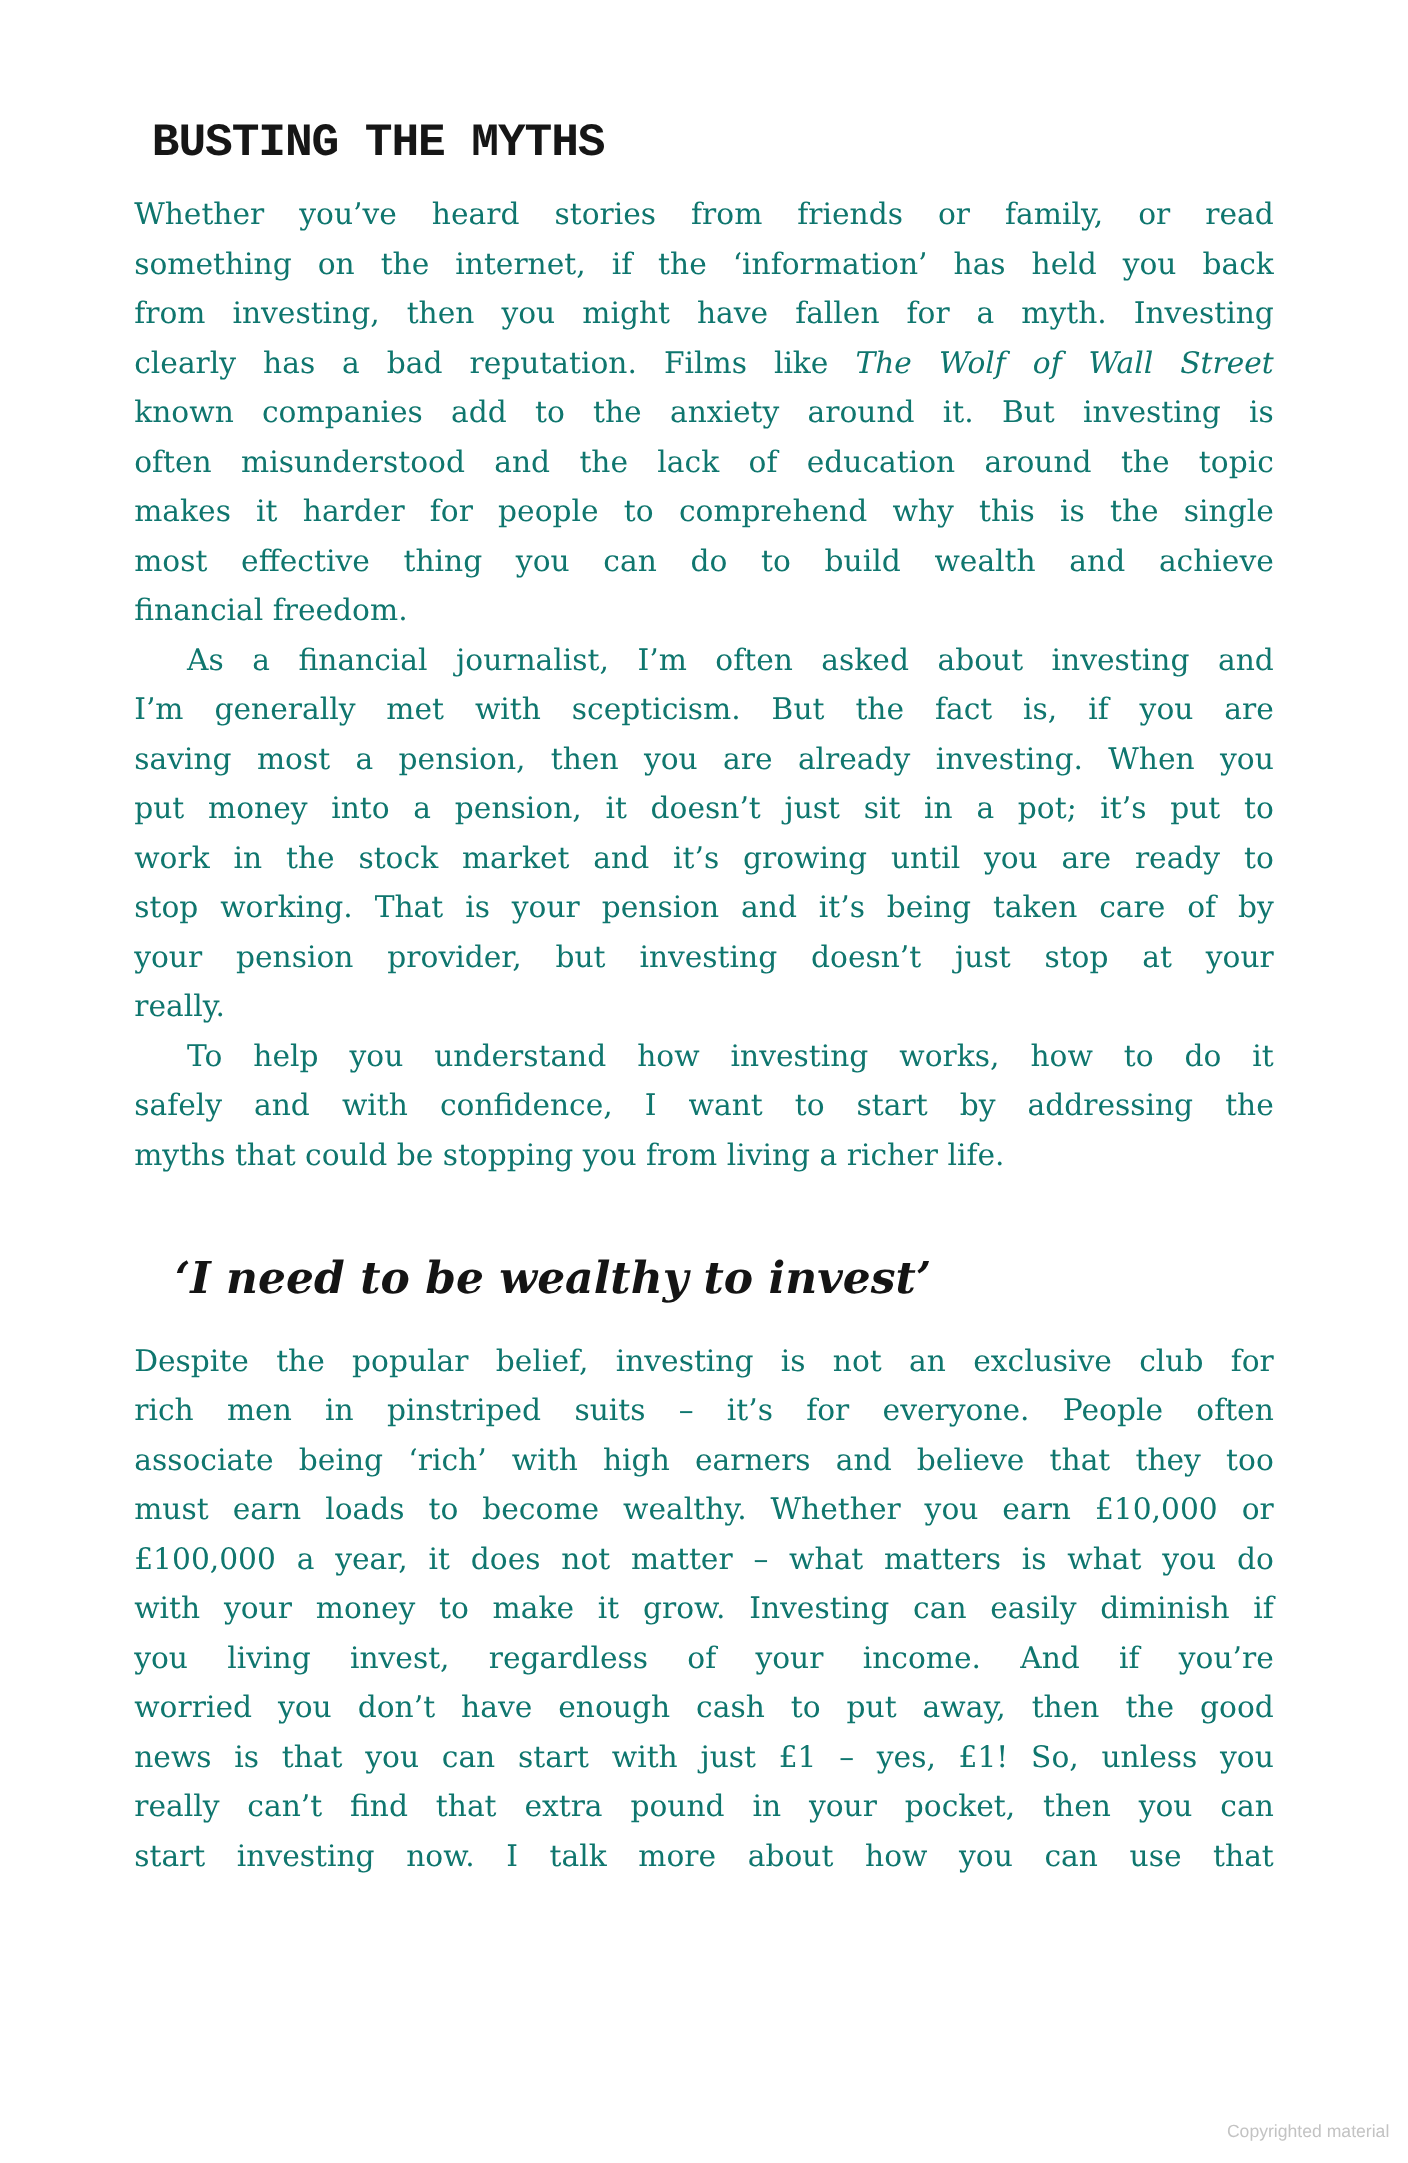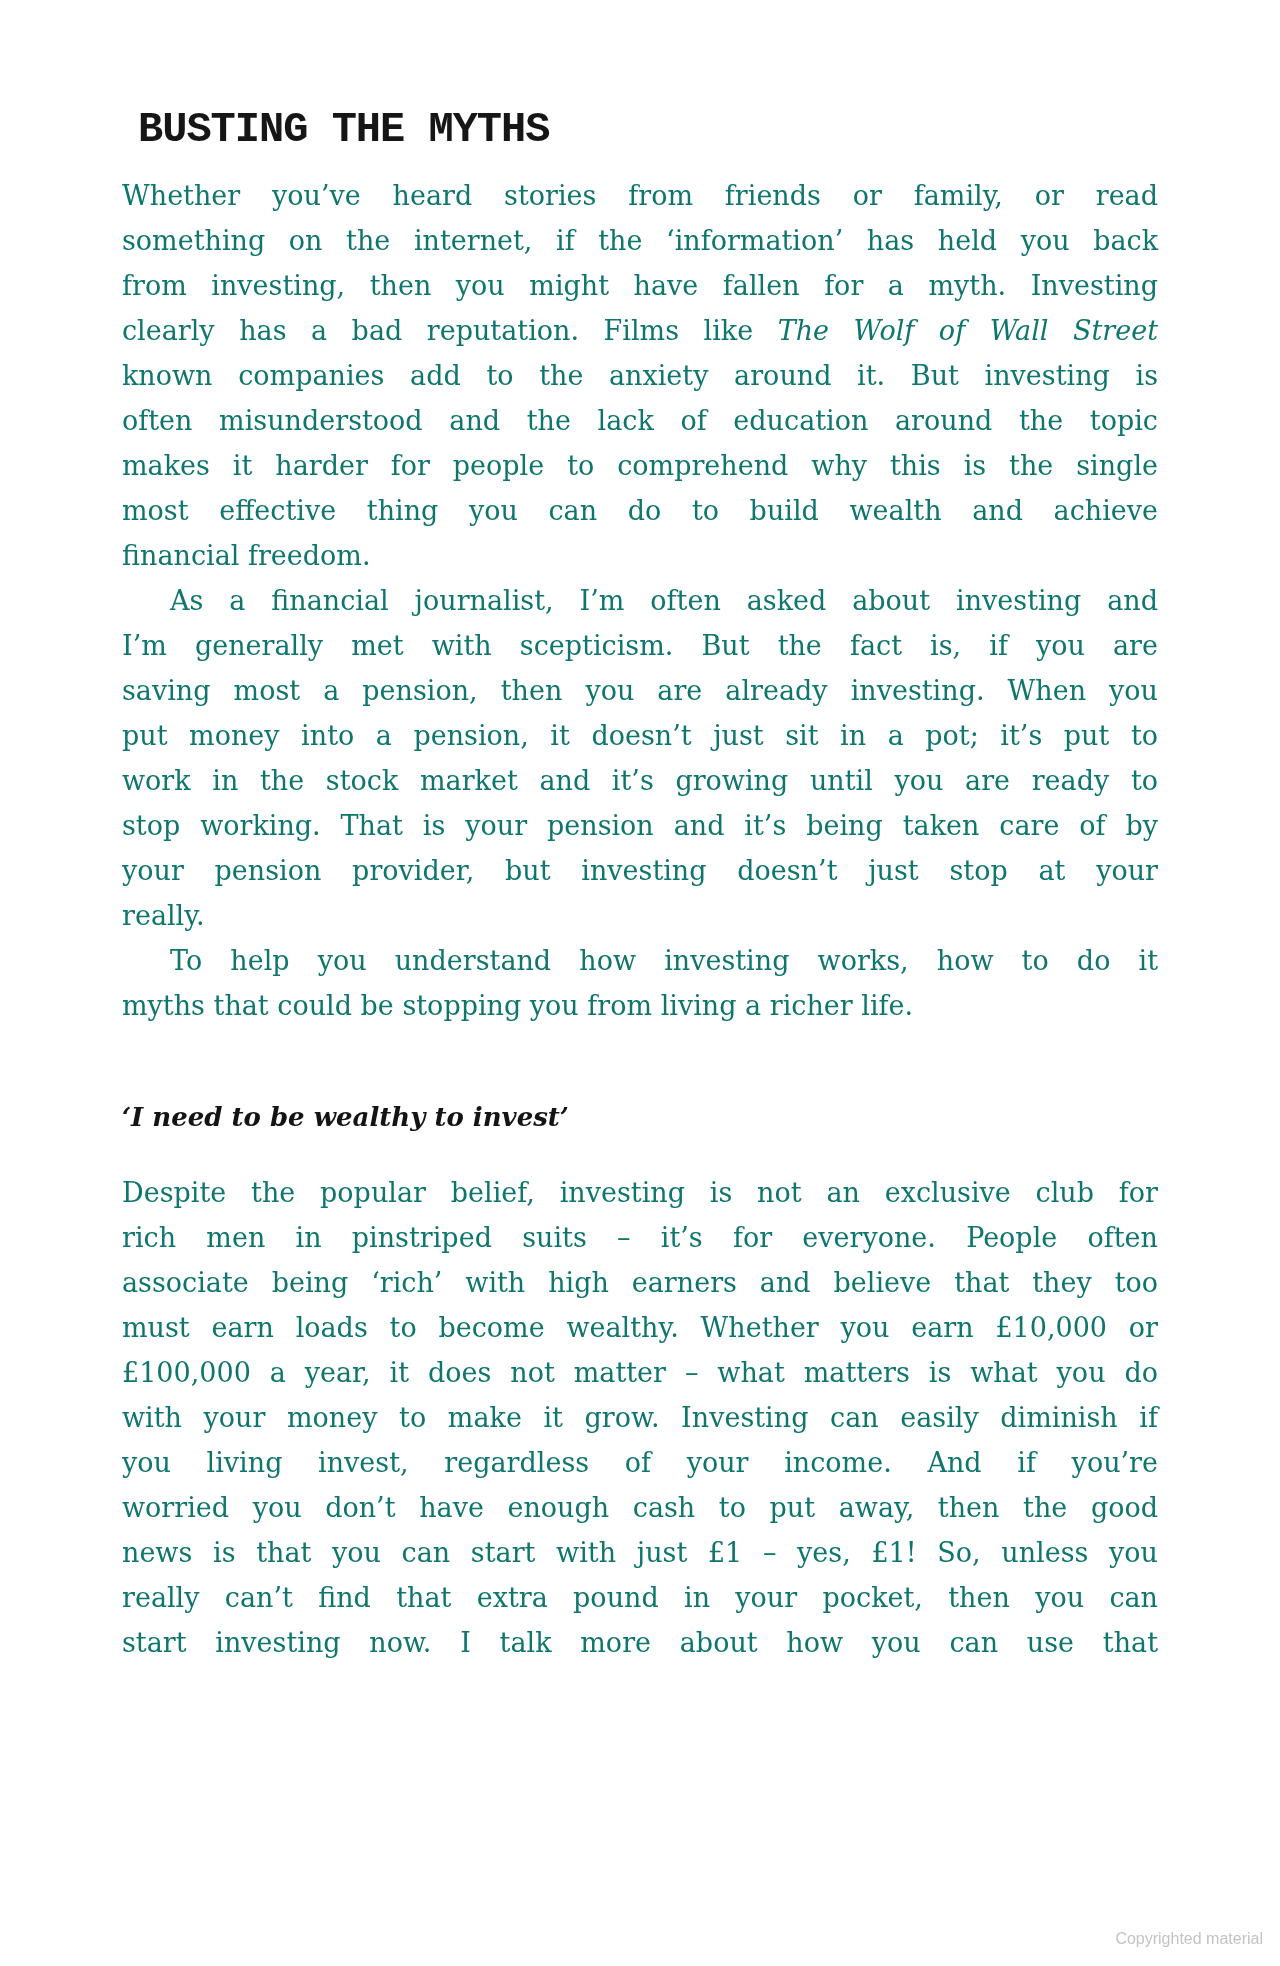--- a/index.html
+++ b/index.html
@@ -50,25 +50,26 @@
     text-align-last: left;
   }
   .para.indent .line:first-child {
     text-indent: 48px;
   }
   .subheading {
     margin-top: 64px;
     margin-bottom: 28px;
     height: 50px;
     line-height: 50px;
-    font-size: 26px;
+    font-size: 40px;
     font-weight: bold;
     font-style: italic;
     color: #141414;
     white-space: nowrap;
+    margin-left: 37px;
   }
   .copyright {
     position: absolute;
     top: 1930px;
     right: 17px;
     font-family: "Liberation Sans", sans-serif;
     font-size: 16px;
     color: #c3c3c3;
     white-space: nowrap;
     text-align: center;
@@ -97,20 +98,21 @@
         <div class="line"><span>I’m generally met with scepticism. But the fact is, if you are</span></div>
         <div class="line"><span>saving most a pension, then you are already investing. When you</span></div>
         <div class="line"><span>put money into a pension, it doesn’t just sit in a pot; it’s put to</span></div>
         <div class="line"><span>work in the stock market and it’s growing until you are ready to</span></div>
         <div class="line"><span>stop working. That is your pension and it’s being taken care of by</span></div>
         <div class="line"><span>your pension provider, but investing doesn’t just stop at your</span></div>
         <div class="line last"><span>really.</span></div>
       </div>
       <div class="para indent">
         <div class="line"><span>To help you understand how investing works, how to do it</span></div>
+        <div class="line"><span>safely and with confidence, I want to start by addressing the</span></div>
         <div class="line last"><span>myths that could be stopping you from living a richer life.</span></div>
       </div>
       <div class="subheading">‘I need to be wealthy to invest’</div>
       <div class="para">
         <div class="line"><span>Despite the popular belief, investing is not an exclusive club for</span></div>
         <div class="line"><span>rich men in pinstriped suits – it’s for everyone. People often</span></div>
         <div class="line"><span>associate being ‘rich’ with high earners and believe that they too</span></div>
         <div class="line"><span>must earn loads to become wealthy. Whether you earn £10,000 or</span></div>
         <div class="line"><span>£100,000 a year, it does not matter – what matters is what you do</span></div>
         <div class="line"><span>with your money to make it grow. Investing can easily diminish if</span></div>

